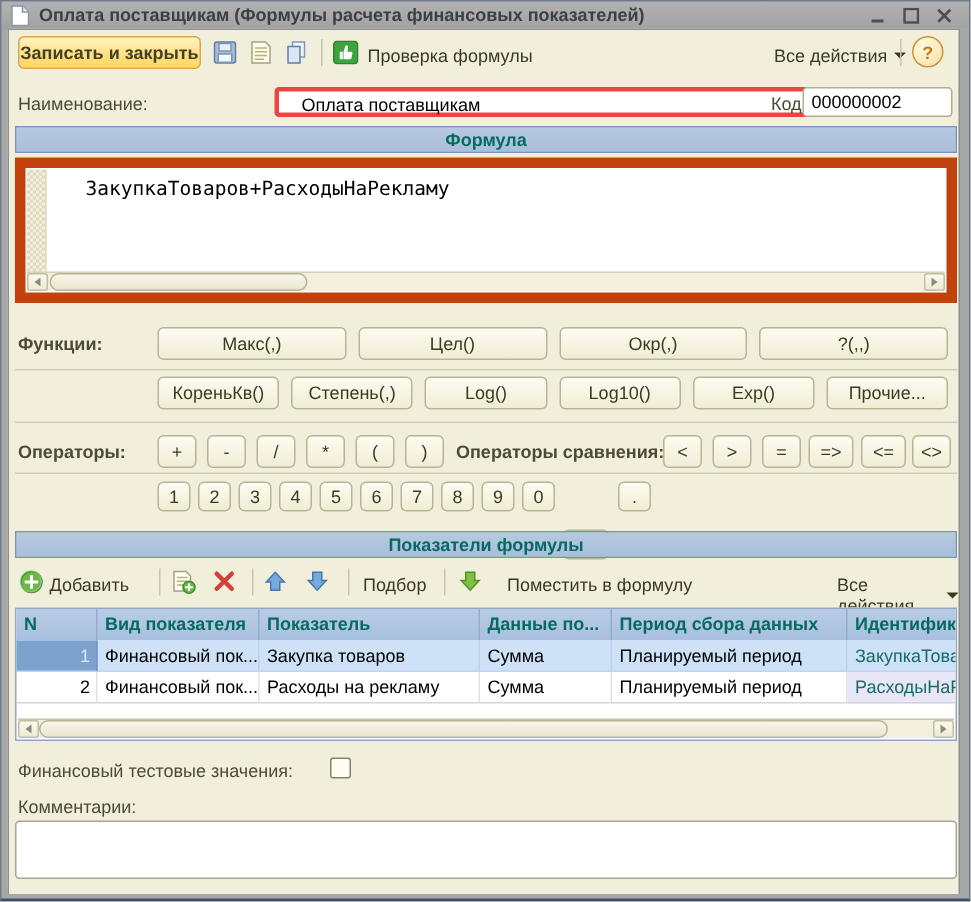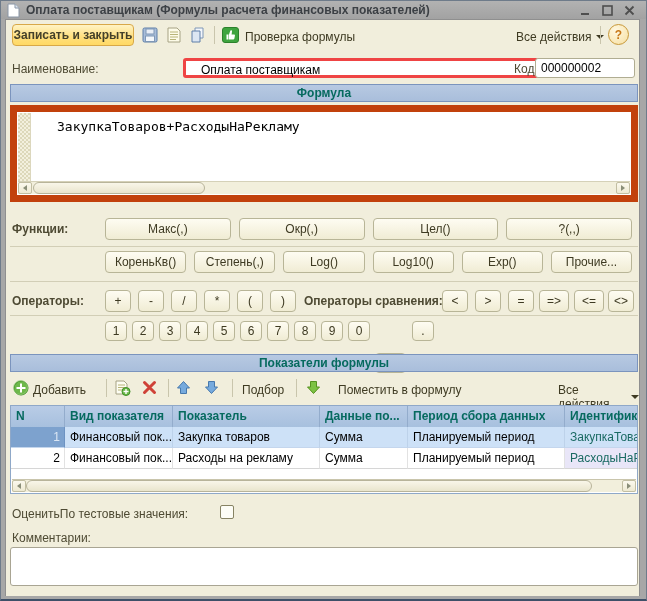--- a/index.html
+++ b/index.html
@@ -183,22 +183,22 @@
         <div class="sb-thumb" style="left:15px; width:172px;"></div>
         <div class="sb-arrow" style="right:0;">
             <span class="tri-r"></span>
           </div>
       </div>
     </div>
 
     <span class="abs lbl-b" style="left:6px; top:202px;">Функции:</span>
     <div class="abs fn-row" style="left:99px; top:198px;">
       <div class="btn">Макс(,)</div>
+      <div class="btn">Цел()</div>
       <div class="btn">Окр(,)</div>
-      <div class="btn">Цел()</div>
       <div class="btn">?(,,)</div>
     </div>
     <div class="abs hline" style="left:4px; top:226px; width:628px;"></div>
     <div class="abs fn-row" style="left:99px; top:231px;border-radius:10px;">
       <div class="btn">КореньКв()</div>
       <div class="btn">Степень(,)</div>
       <div class="btn">Log()</div>
       <div class="btn">Log10()</div>
       <div class="btn">Exp()</div>
       <div class="btn">Прочие...</div>
@@ -314,19 +314,19 @@
         <div class="sb-arrow" style="left:0;">
             <span class="tri-l"></span>
           </div>
         <div class="sb-thumb" style="left:14px; width:566px;"></div>
         <div class="sb-arrow" style="right:0;">
             <span class="tri-r"></span>
           </div>
       </div>
     </div>
 
-    <span class="abs lbl" style="left:6px; top:487px;">ОценитьПо тестовые значения:</span>
+    <span class="abs lbl" style="left:6px; top:487px;">Финансовый тестовые значения:</span>
     <div class="abs checkbox" style="left:214px; top:485px;"></div>
     <span class="abs lbl" style="left:6px; top:511px;">Комментарии:</span>
     <div class="abs" style="left:4px; top:527px; width:628px; height:39px; background:#fff; border:1px solid #a9a593; border-radius:3px;"></div>
 
   </div>
 </div>
 
 </body></html>

